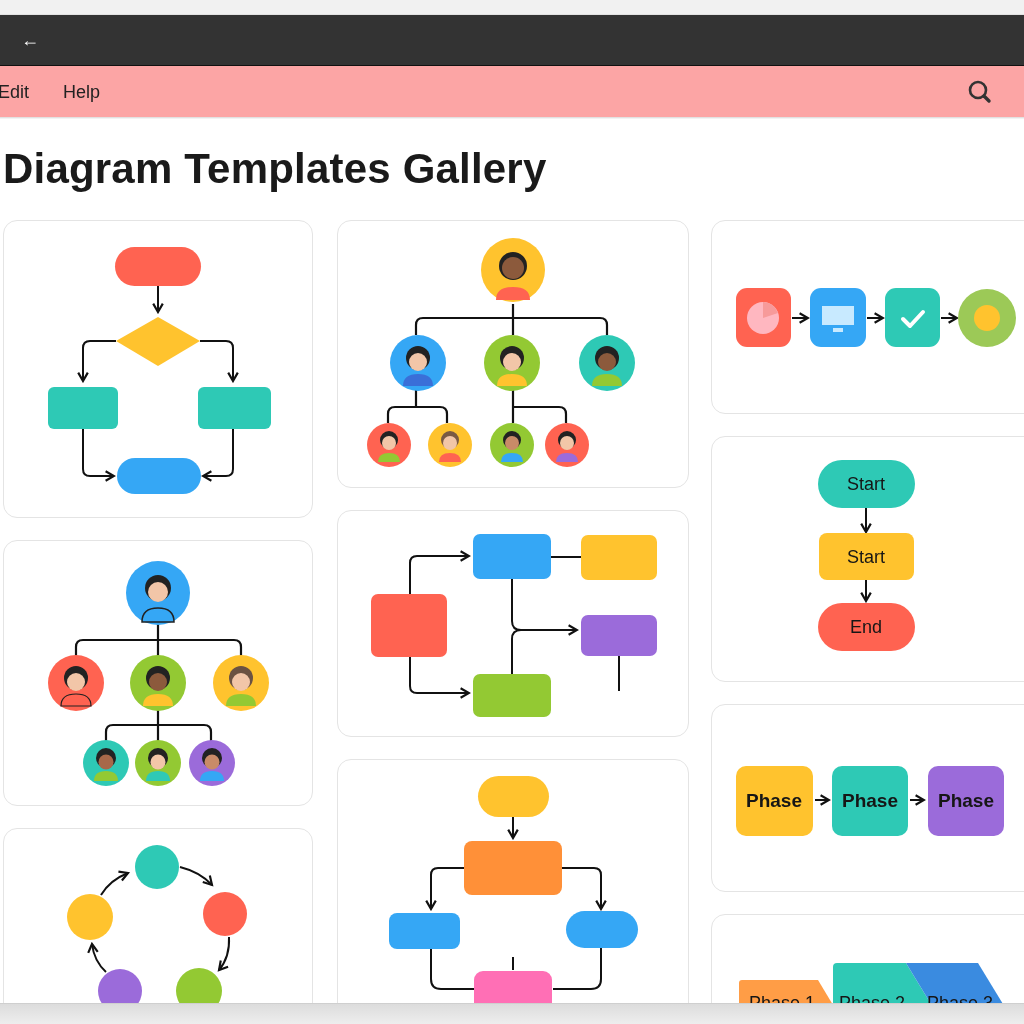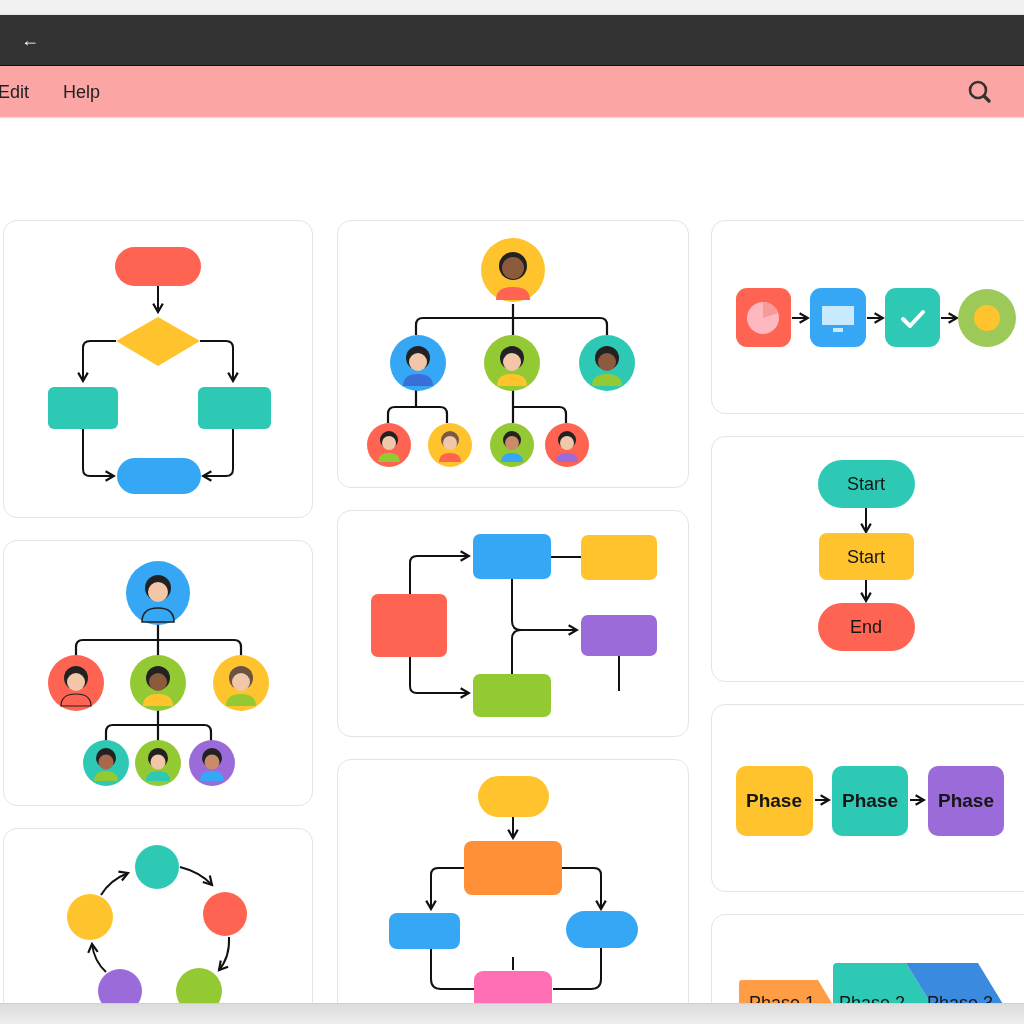--- a/index.html
+++ b/index.html
@@ -34,20 +34,21 @@
   <span class="menu-item" style="left:63px;text-align:center;">Help</span>
 </div>
 <div class="search-btn">
   <svg width="28" height="28" viewBox="0 0 28 28">
     <circle cx="12" cy="12" r="8" fill="none" stroke="#333" stroke-width="2.6"></circle>
     <line x1="18" y1="18" x2="23" y2="23" stroke="#333" stroke-width="3.4" stroke-linecap="round"></line>
   </svg>
 </div>
 
 <div class="page">
+  <h1 class="page-title">Diagram Templates Gallery</h1>
 
   <div class="card" style="left:3px; top:101px; width:310px; height:298px;">
     <svg width="310" height="298">
       <defs>
         <marker id="ah" viewBox="0 0 10 10" refX="8" refY="5" markerWidth="6" markerHeight="6" orient="auto">
             <path d="M1,1 L8,5 L1,9" fill="none" stroke="#111" stroke-width="1.8"></path>
           </marker>
       </defs>
       <rect x="111" y="26" width="86" height="39" rx="19.5" fill="#FF6351"></rect>
       <line x1="154" y1="65" x2="154" y2="91" stroke="#111" stroke-width="2" marker-end="url(#ah)"></line>

